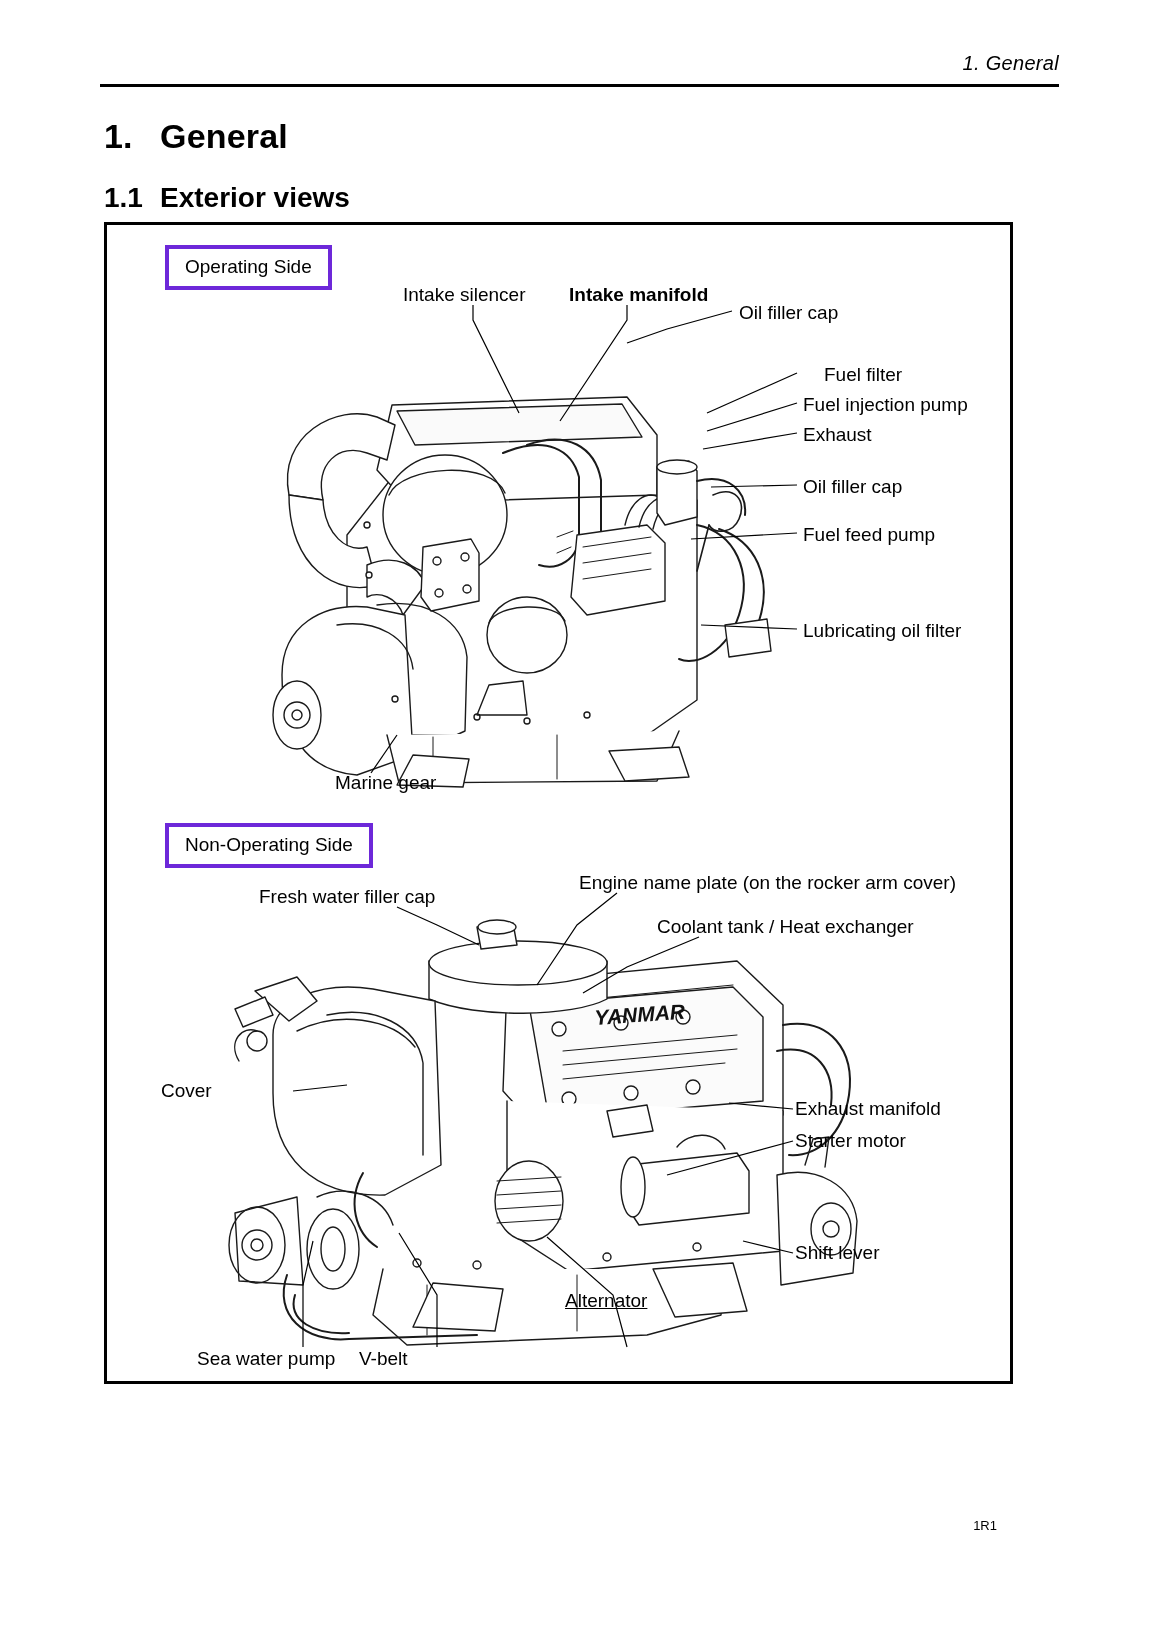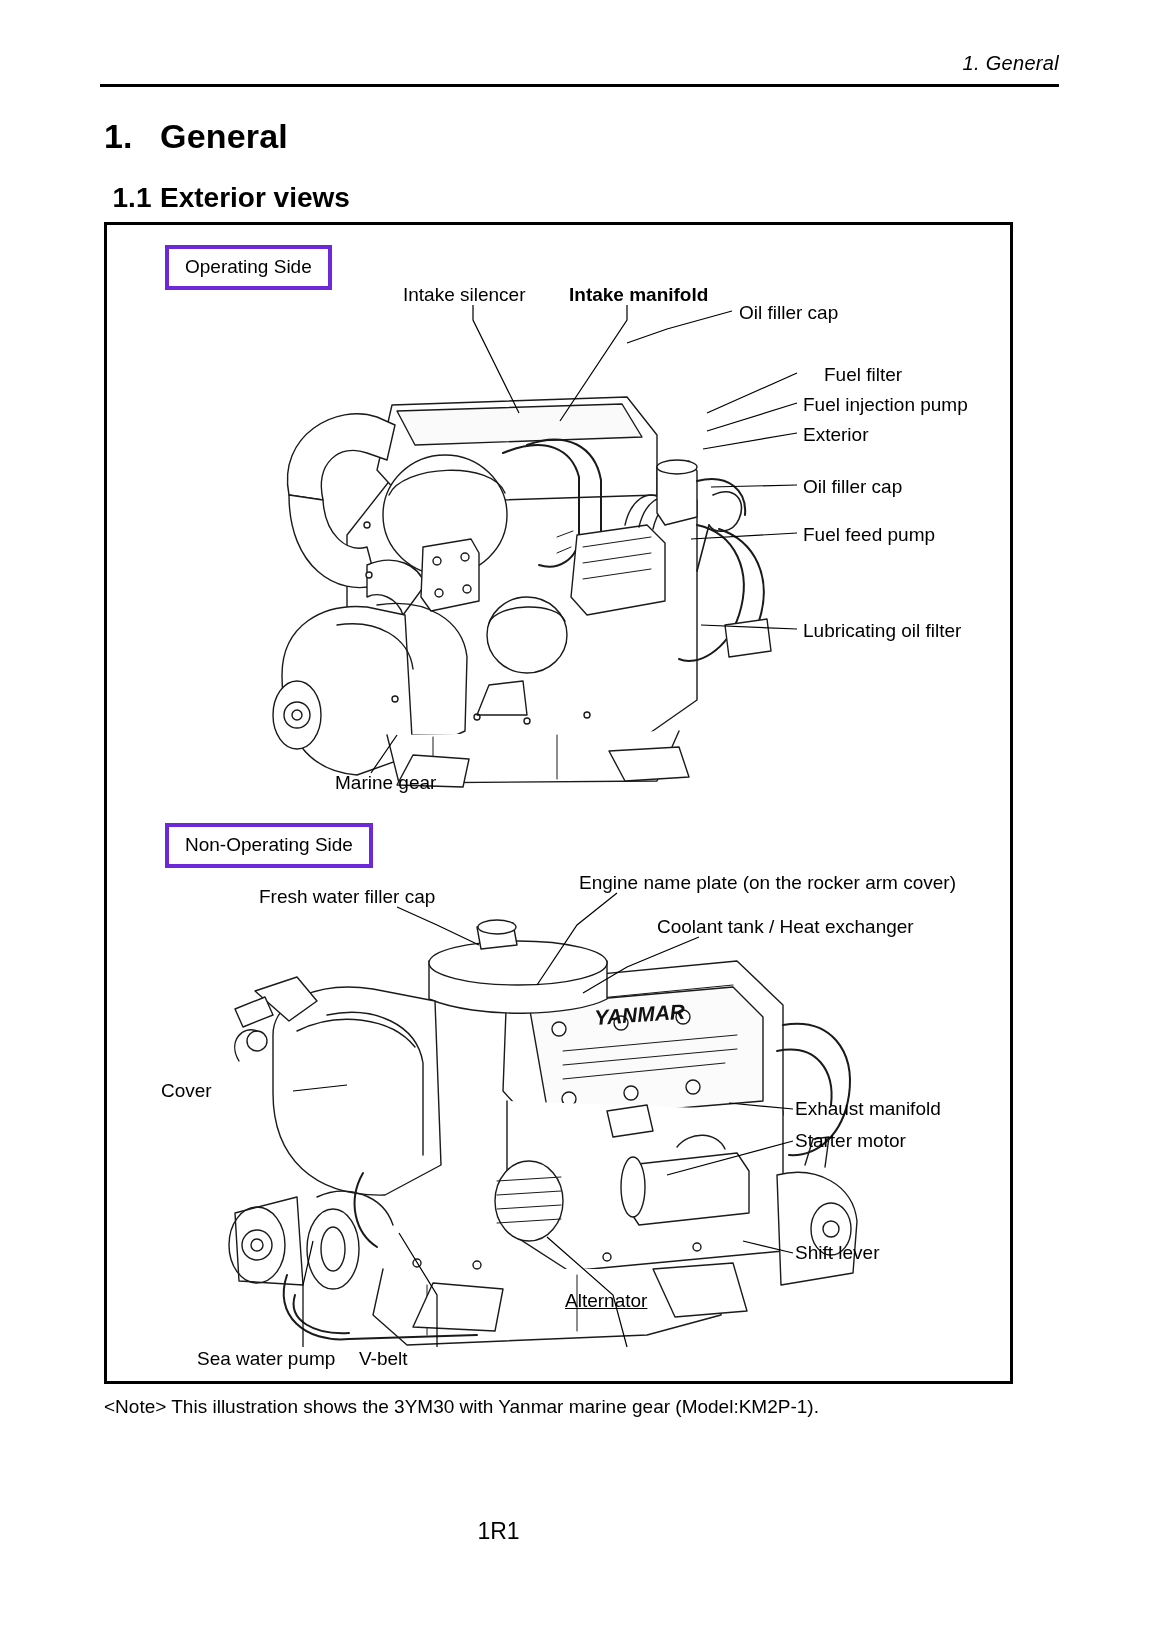--- a/index.html
+++ b/index.html
@@ -50,21 +50,21 @@
     letter-spacing: 0.2px;
   }
   .title-1 .num { display: inline-block; width: 56px; }
   .title-2 {
     position: absolute;
     left: 104px;
     top: 182px;
     font-size: 28px;
     font-weight: bold;
   }
-  .title-2 .num { display: inline-block; width: 56px; text-align: center; }
+  .title-2 .num { display: inline-block; width: 56px; }
 
   
   .figure-box {
     position: absolute;
     left: 104px;
     top: 222px;
     width: 909px;
     height: 1162px;
     border: 3px solid #000;
     box-sizing: border-box;
@@ -95,22 +95,22 @@
     left: 104px;
     top: 1396px;
     font-size: 19px;
   }
 
   .footer {
     position: absolute;
     left: 0;
     top: 1518px;
     width: 997px;
-    text-align: center;
-    font-size: 23px;
+    text-align: right;
+    font-size: 13px;
   }
 
   
   .engine {
     position: absolute;
   }
   #engine-top { left: 120px; top: 60px; }
   #engine-bottom { left: 70px; top: 640px; }
 </style>
 </head>
@@ -216,21 +216,21 @@
         <path d="M690 260 L604 262"></path>
         <path d="M690 308 L584 314"></path>
         <path d="M690 404 L594 400"></path>
         <path d="M264 548 L290 510"></path>
       </g>
     </svg>
     <div class="callout" id="co-intake-manifold" style="left:462px; top:60px;font-weight:bold;">Intake manifold</div>
     <div class="callout" id="co-oil-filler-cap-1" style="left:632px; top:78px;">Oil filler cap</div>
     <div class="callout" id="co-fuel-filter" style="left:696px; top:140px;margin-left:21px;">Fuel filter</div>
     <div class="callout" id="co-fuel-injection-pump" style="left:696px; top:170px;">Fuel injection pump</div>
-    <div class="callout" id="co-dipstick" style="left:696px; top:200px;">Exterior</div>
+    <div class="callout" id="co-dipstick" style="left:696px; top:200px;">Exhaust</div>
     <div class="callout" id="co-oil-filler-cap-2" style="left:696px; top:252px;">Oil filler cap</div>
     <div class="callout" id="co-fuel-feed-pump" style="left:696px; top:300px;">Fuel feed pump</div>
     <div class="callout" id="co-lubricating-oil-filter" style="left:696px; top:396px;">Lubricating oil filter</div>
     <div class="callout" id="co-marine-gear" style="left:228px; top:548px;">Marine gear</div>
 
     <div class="side-label" id="label-nonoperating">Non-Operating Side</div>
 
     <svg class="engine" id="engine-bottom" width="720" height="520" viewBox="0 0 720 520">
       <g fill="#ffffff" stroke="#1a1a1a" stroke-width="1.4" stroke-linejoin="round" stroke-linecap="round">
 
@@ -326,17 +326,16 @@
     <div class="callout" id="co-cover" style="left:54px; top:856px;">Cover</div>
     <div class="callout" id="co-exhaust-manifold" style="left:688px; top:874px;">Exhaust manifold</div>
     <div class="callout" id="co-starter-motor" style="left:688px; top:906px;">Starter motor</div>
     <div class="callout" id="co-shift-lever" style="left:688px; top:1018px;">Shift lever</div>
     <div class="callout" id="co-sea-water-pump" style="left:90px; top:1124px;">Sea water pump</div>
     <div class="callout" id="co-v-belt" style="left:252px; top:1124px;">V-belt</div>
     <div class="callout" id="co-alternator" style="left:458px; top:1066px;text-decoration:underline;">Alternator</div>
 
   </div>
 
-  <div class="note">&lt;Note&gt; This illustration shows the 3YM30 with Yanmar marine gear (Model:KM2P-1).</div>
 
   <div class="footer">1R1</div>
 
 </div>
 
 </body></html>

